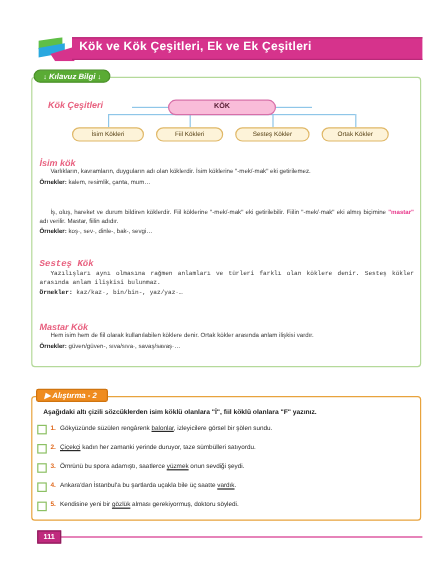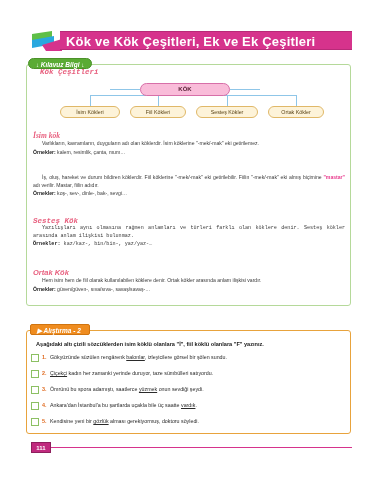--- a/index.html
+++ b/index.html
@@ -34,21 +34,21 @@
     height: 19px;
     background: #d6338c;
     border-top: 1px solid #b82a78;
     border-bottom: 1px solid #b82a78;
     box-sizing: border-box;
   }
   .header-title {
     position: absolute;
     left: 66px; top: 4px;
     color: #ffffff;
-    font-size: 13px;
+    font-size: 10px;
     font-weight: bold;
     letter-spacing: 0.2px;
     white-space: nowrap;
   }
 
   
   .info-panel {
     position: absolute;
     left: 26px; top: 64px;
     width: 325px;
@@ -247,40 +247,40 @@
 </div>
 
 <div class="info-panel"></div>
 
 <div class="badge-green">
   <span class="arrow">↓</span>
   <span>Kılavuz Bilgi</span>
   <span class="arrow">↓</span>
 </div>
 
-<div class="section-head-pink" style="left:40px; top:68px;font-family:Liberation Mono, monospace;">Kök Çeşitleri</div>
+<div class="section-head-pink" style="left:40px; top:83px;">Kök Çeşitleri</div>
 
 <div class="diagram">
   <div class="conn conn-stub-l"></div>
   <div class="conn conn-stub-r"></div>
   <div class="conn conn-h"></div>
   <div class="conn conn-v0"></div>
   <div class="conn conn-v1"></div>
   <div class="conn conn-v2"></div>
   <div class="conn conn-v3"></div>
 
   <div class="node-root">KÖK</div>
   <div class="node-leaf n0">İsim Kökleri</div>
   <div class="node-leaf n1">Fiil Kökleri</div>
   <div class="node-leaf n2">Sesteş Kökler</div>
   <div class="node-leaf n3">Ortak Kökler</div>
 </div>
 
 <div class="concept" style="top:131px;">
-  <div class="section-head-pink" style="position:static;font-family:Liberation Serif, serif;">İsim kök</div>
+  <div class="section-head-pink" style="position:static;">İsim kök</div>
   <div class="body">Varlıkların, kavramların, duyguların adı olan köklerdir. İsim köklerine "-mek/-mak" eki getirilemez.</div>
   <div class="ex">
     <b>Örnekler:</b>
     <span>kalem, resimlik, çanta, mum…</span>
   </div>
 </div>
 
 <div class="concept" style="top:174px;">
   <div class="body">
     <span>İş, oluş, hareket ve durum bildiren köklerdir. Fiil köklerine "-mek/-mak" eki getirilebilir. Fiilin "-mek/-mak" eki almış biçimine </span><span class="hl-pink">"mastar"</span><span> adı verilir. Mastar, fiilin adıdır.</span>
@@ -294,21 +294,21 @@
 <div class="concept" style="top:217px;font-family:Liberation Mono, monospace;">
   <div class="section-head-pink" style="position:static;">Sesteş Kök</div>
   <div class="body">Yazılışları aynı olmasına rağmen anlamları ve türleri farklı olan köklere denir. Sesteş kökler arasında anlam ilişkisi bulunmaz.</div>
   <div class="ex">
     <b>Örnekler:</b>
     <span>kaz/kaz-, bin/bin-, yaz/yaz-…</span>
   </div>
 </div>
 
 <div class="concept" style="top:268px;">
-  <div class="section-head-pink" style="position:static;">Ortak Kök</div>
+  <div class="section-head-pink" style="position:static;">Mastar Kök</div>
   <div class="body">Hem isim hem de fiil olarak kullanılabilen köklere denir. Ortak kökler arasında anlam ilişkisi vardır.</div>
   <div class="ex">
     <b>Örnekler:</b>
     <span>güven/güven-, sıva/sıva-, savaş/savaş-…</span>
   </div>
 </div>
 
 <div class="ex-panel"></div>
 
 <div class="badge-orange">

